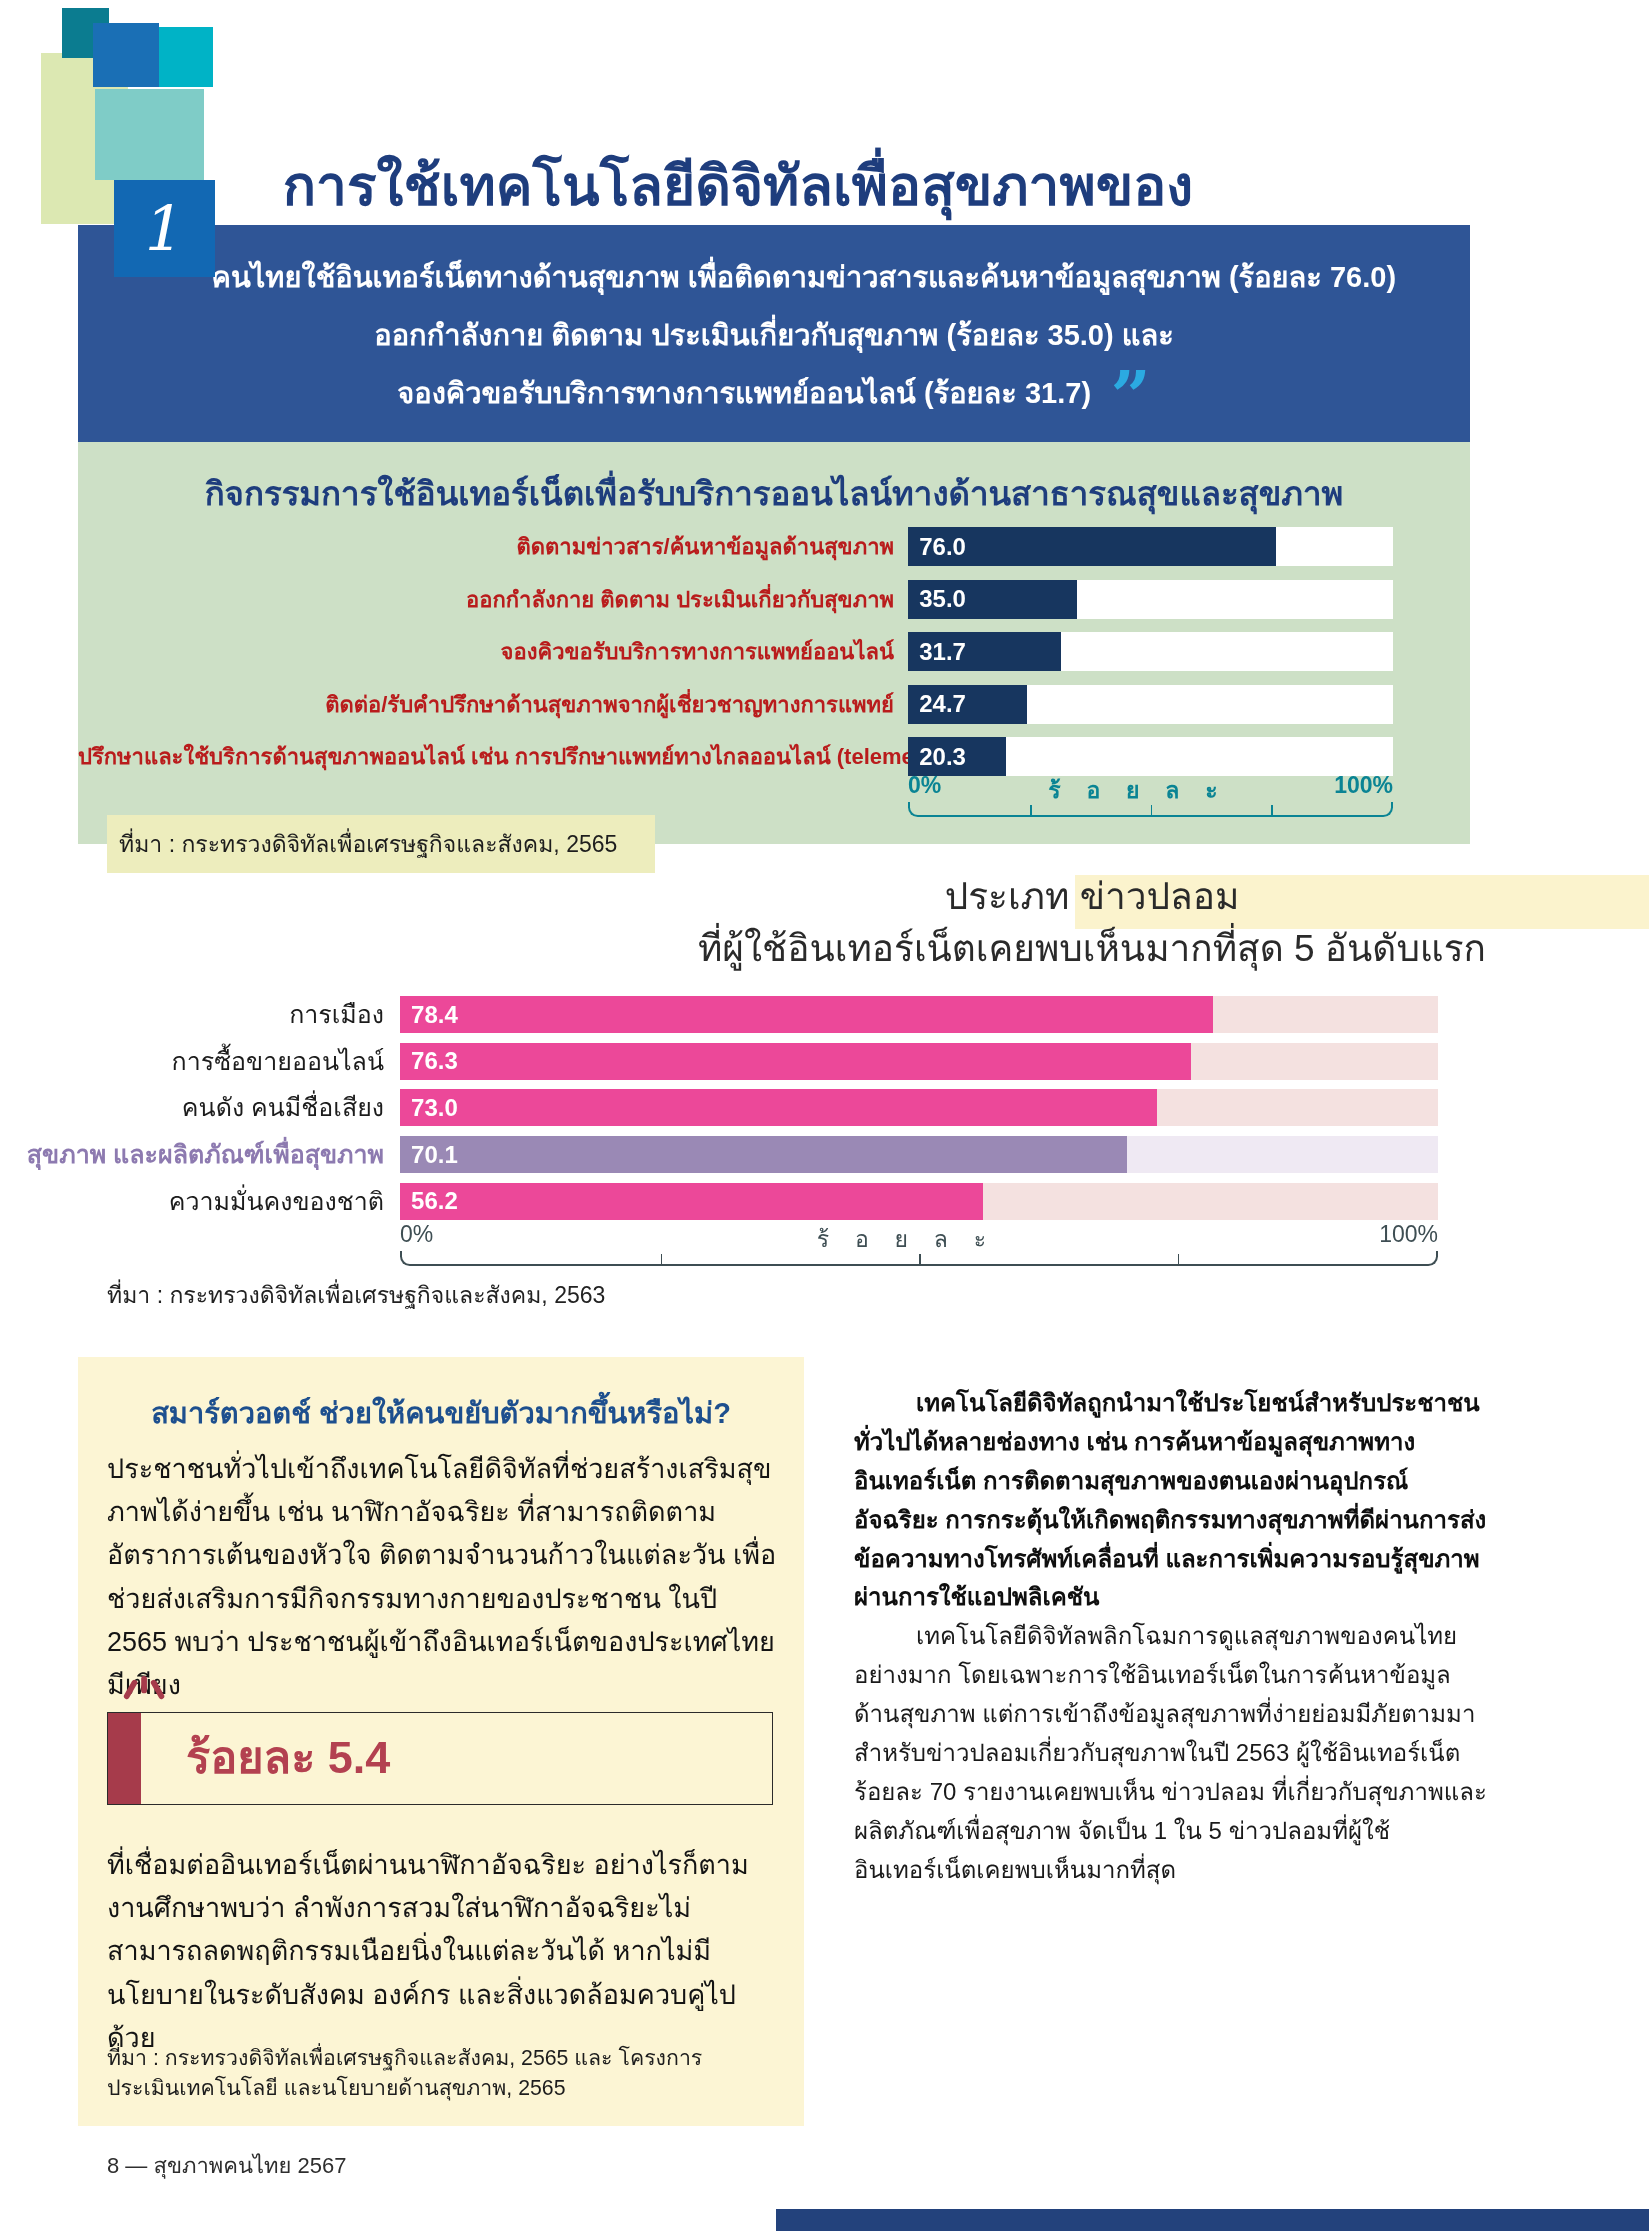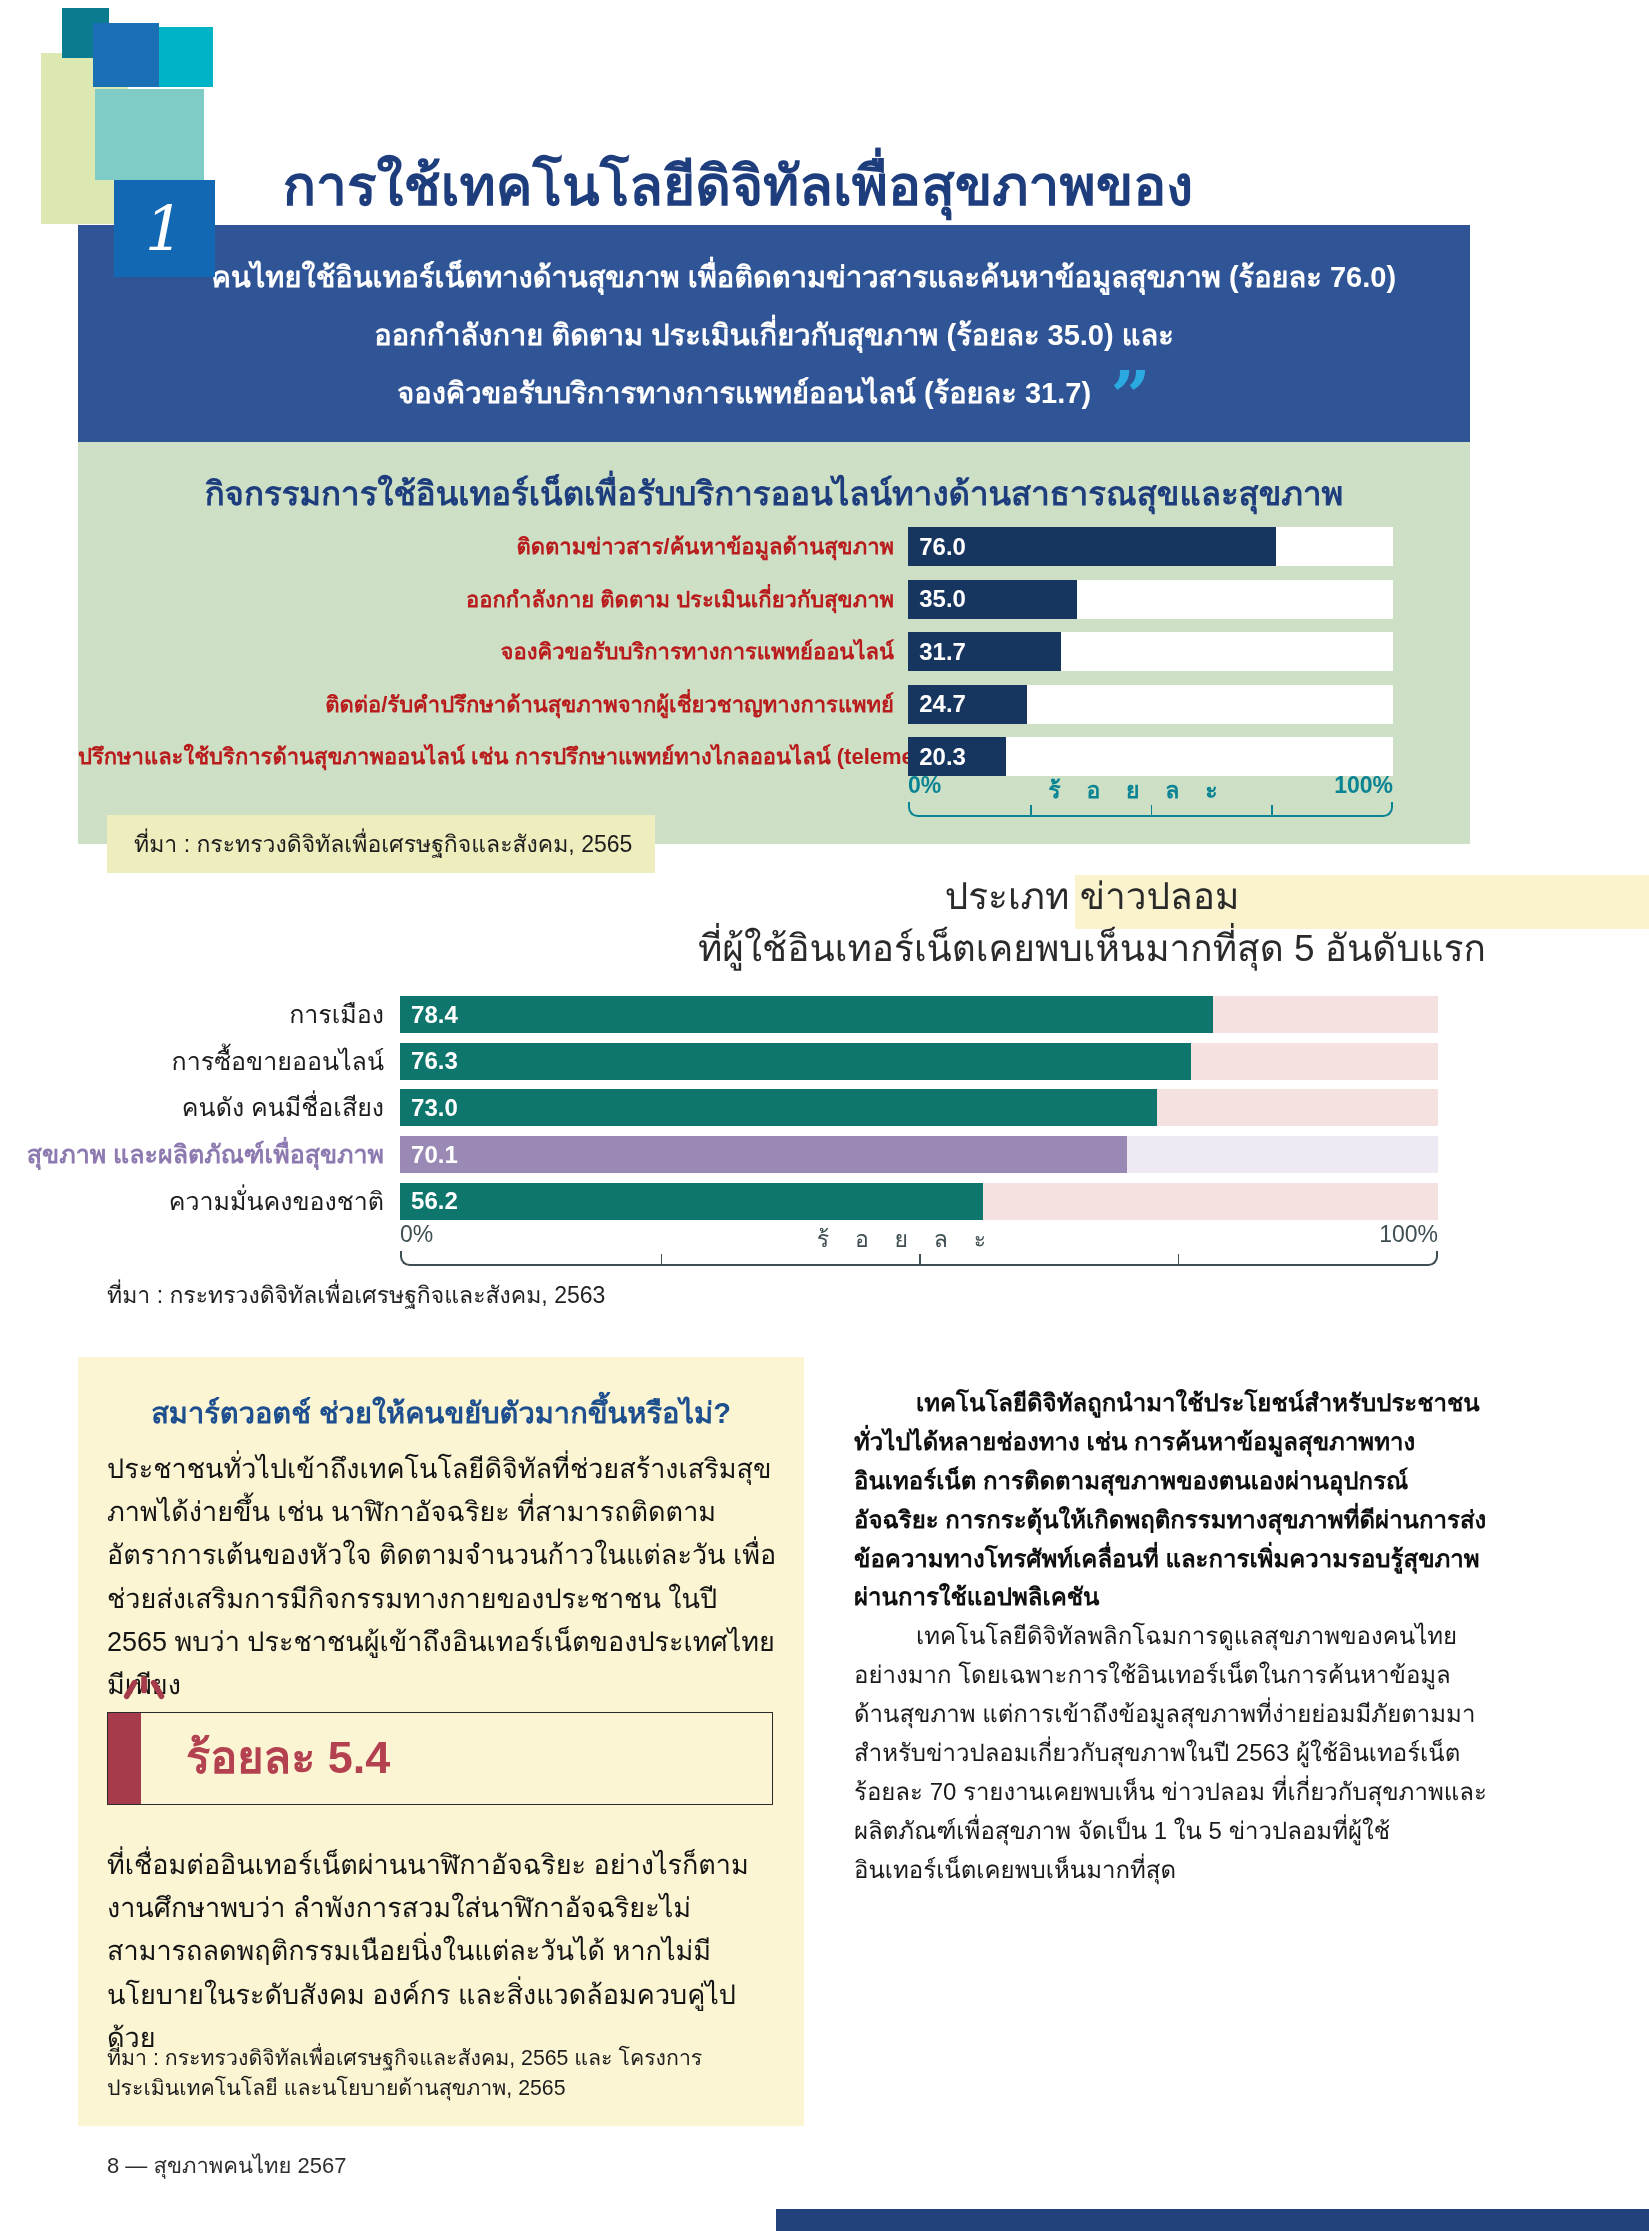--- a/index.html
+++ b/index.html
@@ -52,36 +52,36 @@
     border-left:2.9px solid;border-right:2.9px solid;border-bottom:2.9px solid;
     border-radius:0 0 9.7px 9.7px;}
   .axis1 .axis-line{border-color:#0a8494;}
   .axis2 .axis-line{border-color:#3e4e53;}
   .tick{position:absolute;bottom:0;width:1.9px;height:9.7px;}
   .axis1 .tick{background:#0a8494;}
   .axis2 .tick{background:#3e4e53;}
   .t25{left:25%;} .t50{left:50%;} .t75{left:75%;}
 
   .source-box1{position:absolute;left:107px;top:815px;width:548px;height:58px;background:#ededbd;z-index:5;
-    font-size:23px;color:#1d1d1d;line-height:58px;padding-left:27px;box-sizing:border-box;}
+    font-size:23px;color:#1d1d1d;line-height:58px;padding-left:12px;box-sizing:border-box;}
 
   
   .fn-heading{position:absolute;left:621px;top:871px;width:1029px;text-align:center;
     box-sizing:border-box;padding-right:87px;font-size:37px;color:#2a2a2a;}
   .fn-band{position:absolute;left:454px;right:0px;top:3.9px;height:54px;background:#fbf3cd;z-index:0;}
   .fn-line{position:relative;z-index:1;line-height:52px;margin:0;font-weight:400;}
 
   
   .c2-rows{position:absolute;left:0;top:996px;width:1650px;}
   .c2row{display:flex;height:37px;margin-bottom:9.7px;}
   .c2label{width:384px;padding-right:15.5px;text-align:right;font-size:25px;color:#1c1c1c;line-height:37px;white-space:nowrap;}
   .c2row.hl .c2label{color:#8d7ab0;font-weight:700;}
   .c2track{width:1038px;background:#f4e1e0;position:relative;}
   .c2row.hl .c2track{background:#efe9f3;}
-  .c2fill{height:100%;background:#0f766e;display:flex;align-items:center;}
+  .c2fill{height:100%;background:#ec4899;display:flex;align-items:center;}
   .c2row.hl .c2fill{background:#9a89b5;}
   .c2val{color:#ffffff;font-size:24px;font-weight:700;padding-left:11.6px;white-space:nowrap;}
 
   .source-text2{position:absolute;left:107px;top:1277px;font-size:23px;color:#222222;}
 
   
   .sw-panel{position:absolute;left:78px;top:1357px;width:726px;height:769px;background:#fcf5d4;box-sizing:border-box;}
   .sw-title{position:absolute;left:0;top:33px;width:100%;text-align:center;font-size:29px;font-weight:700;color:#1d4f8e;}
   .sw-para1{position:absolute;left:29px;top:91px;width:670px;font-size:27px;line-height:1.6;color:#141414;}
   .sw-sparkle{position:absolute;left:43px;top:318px;}

